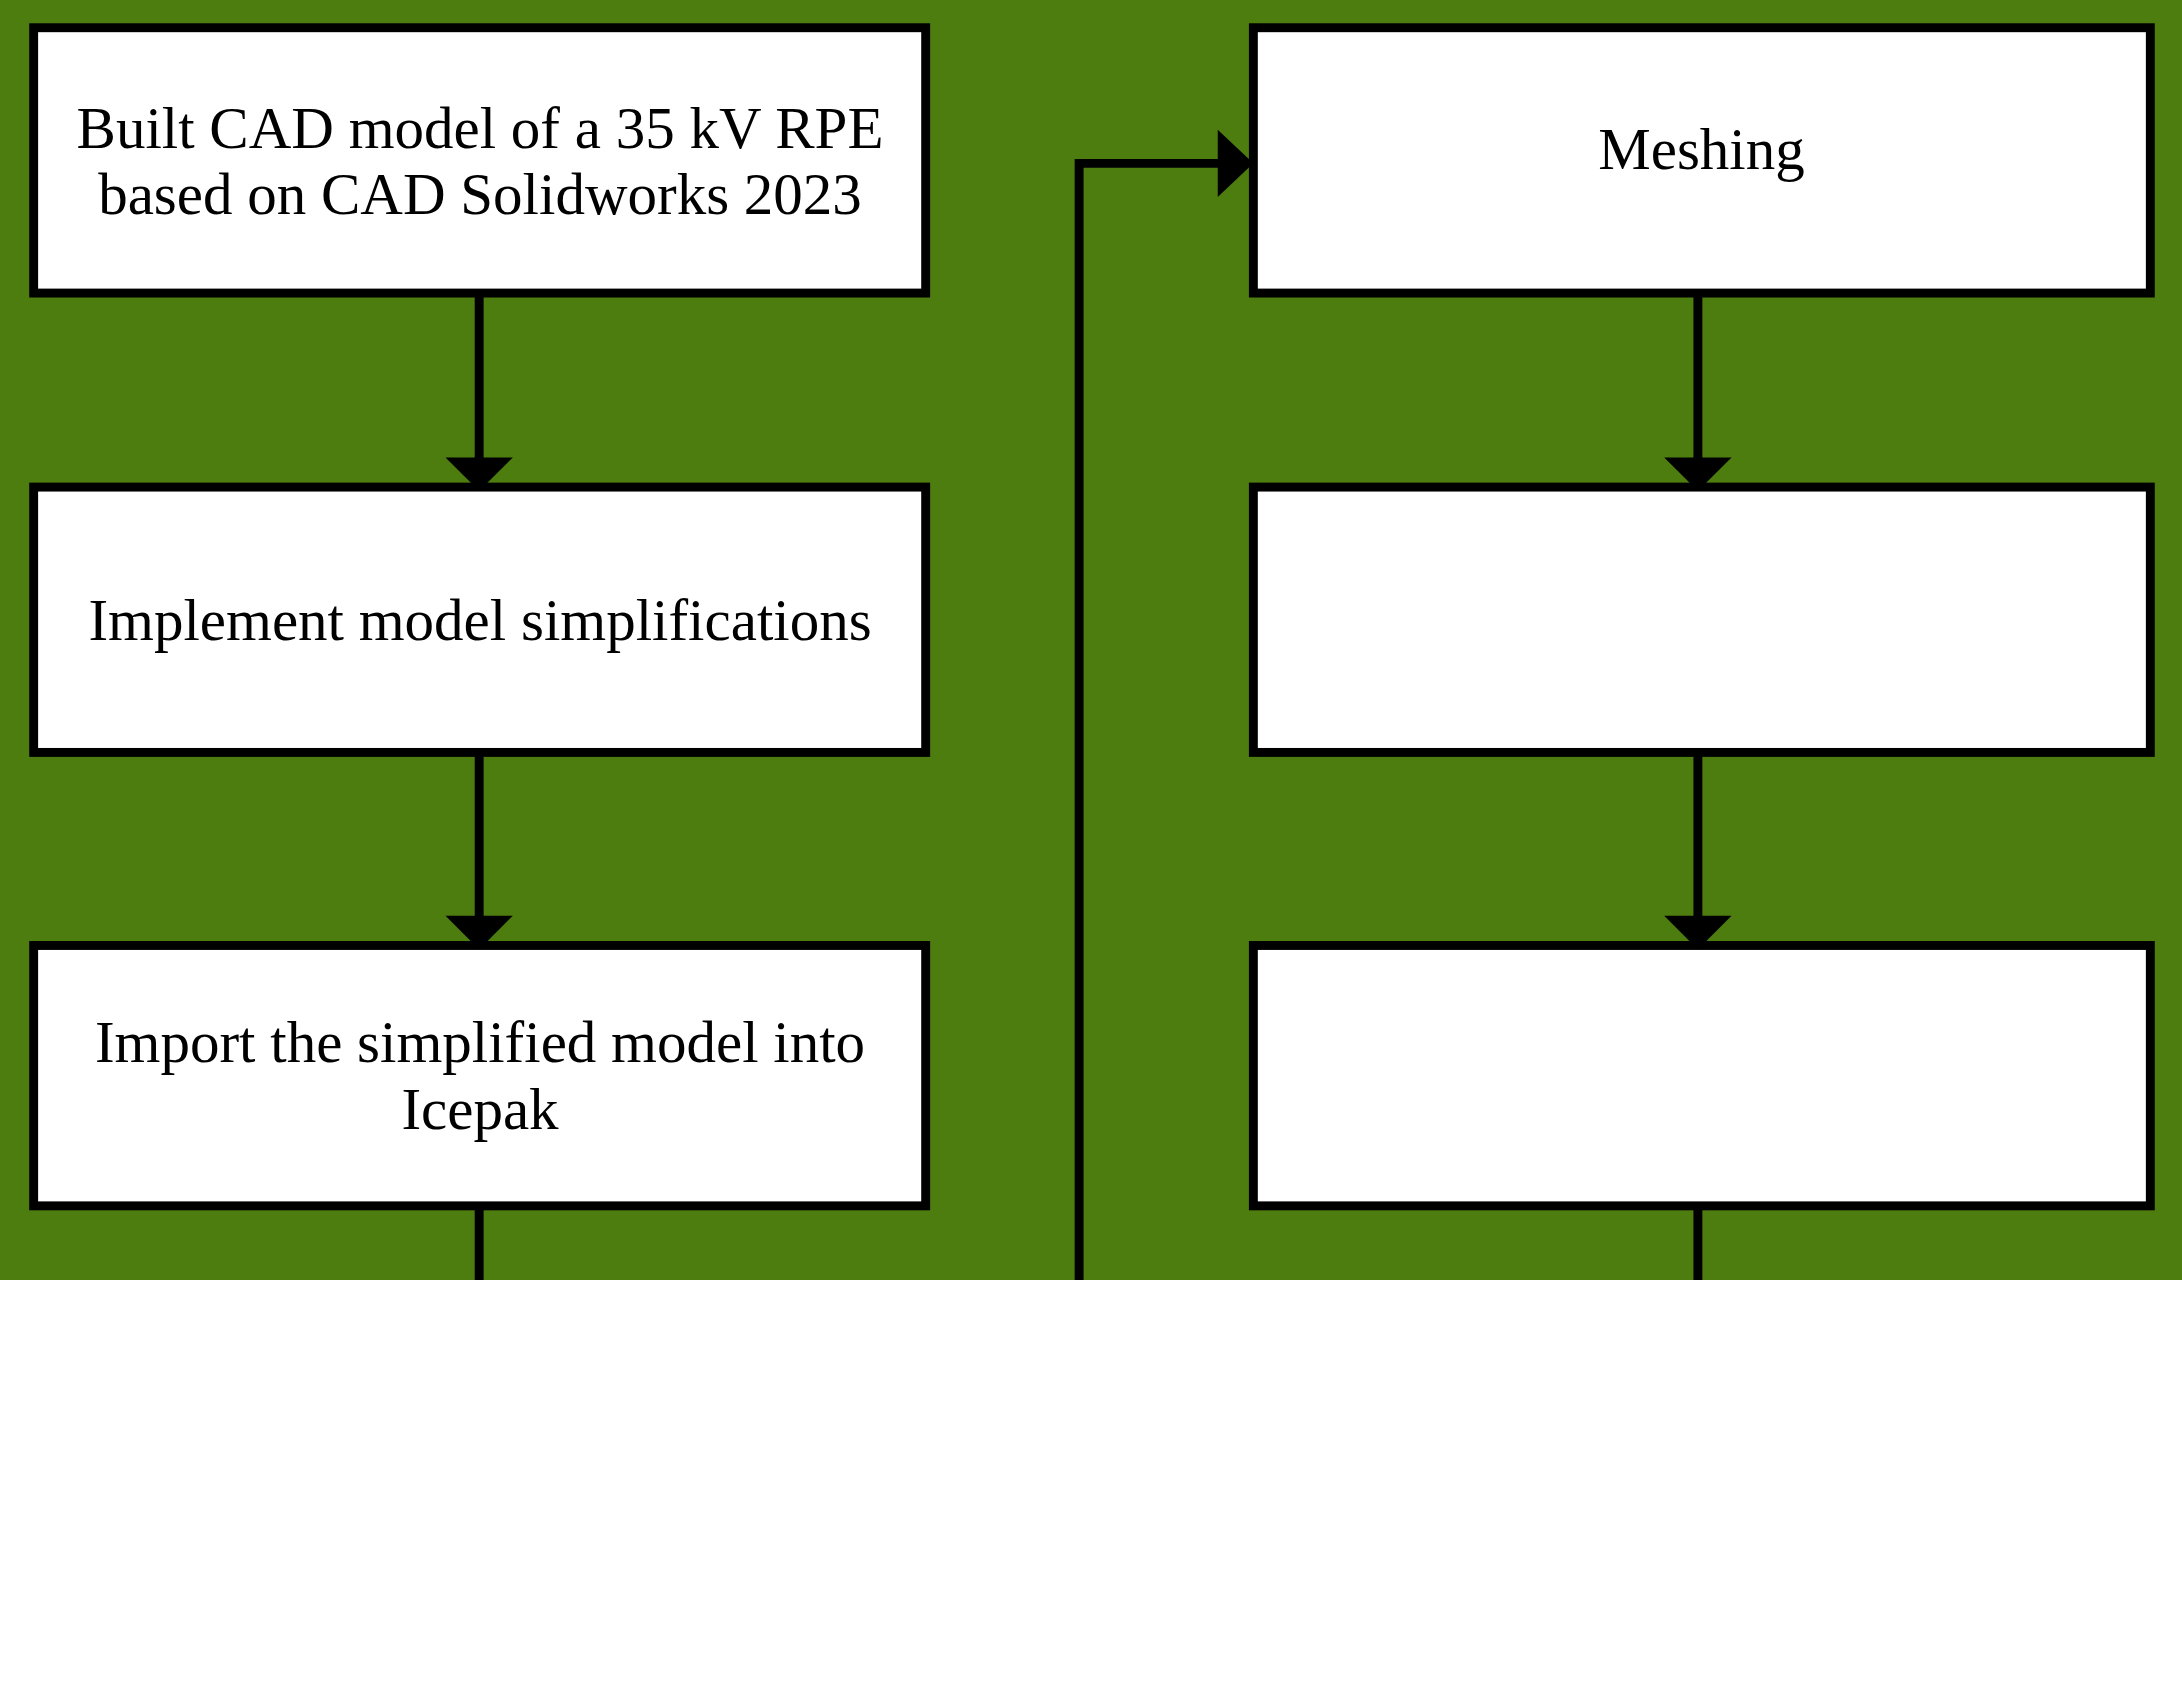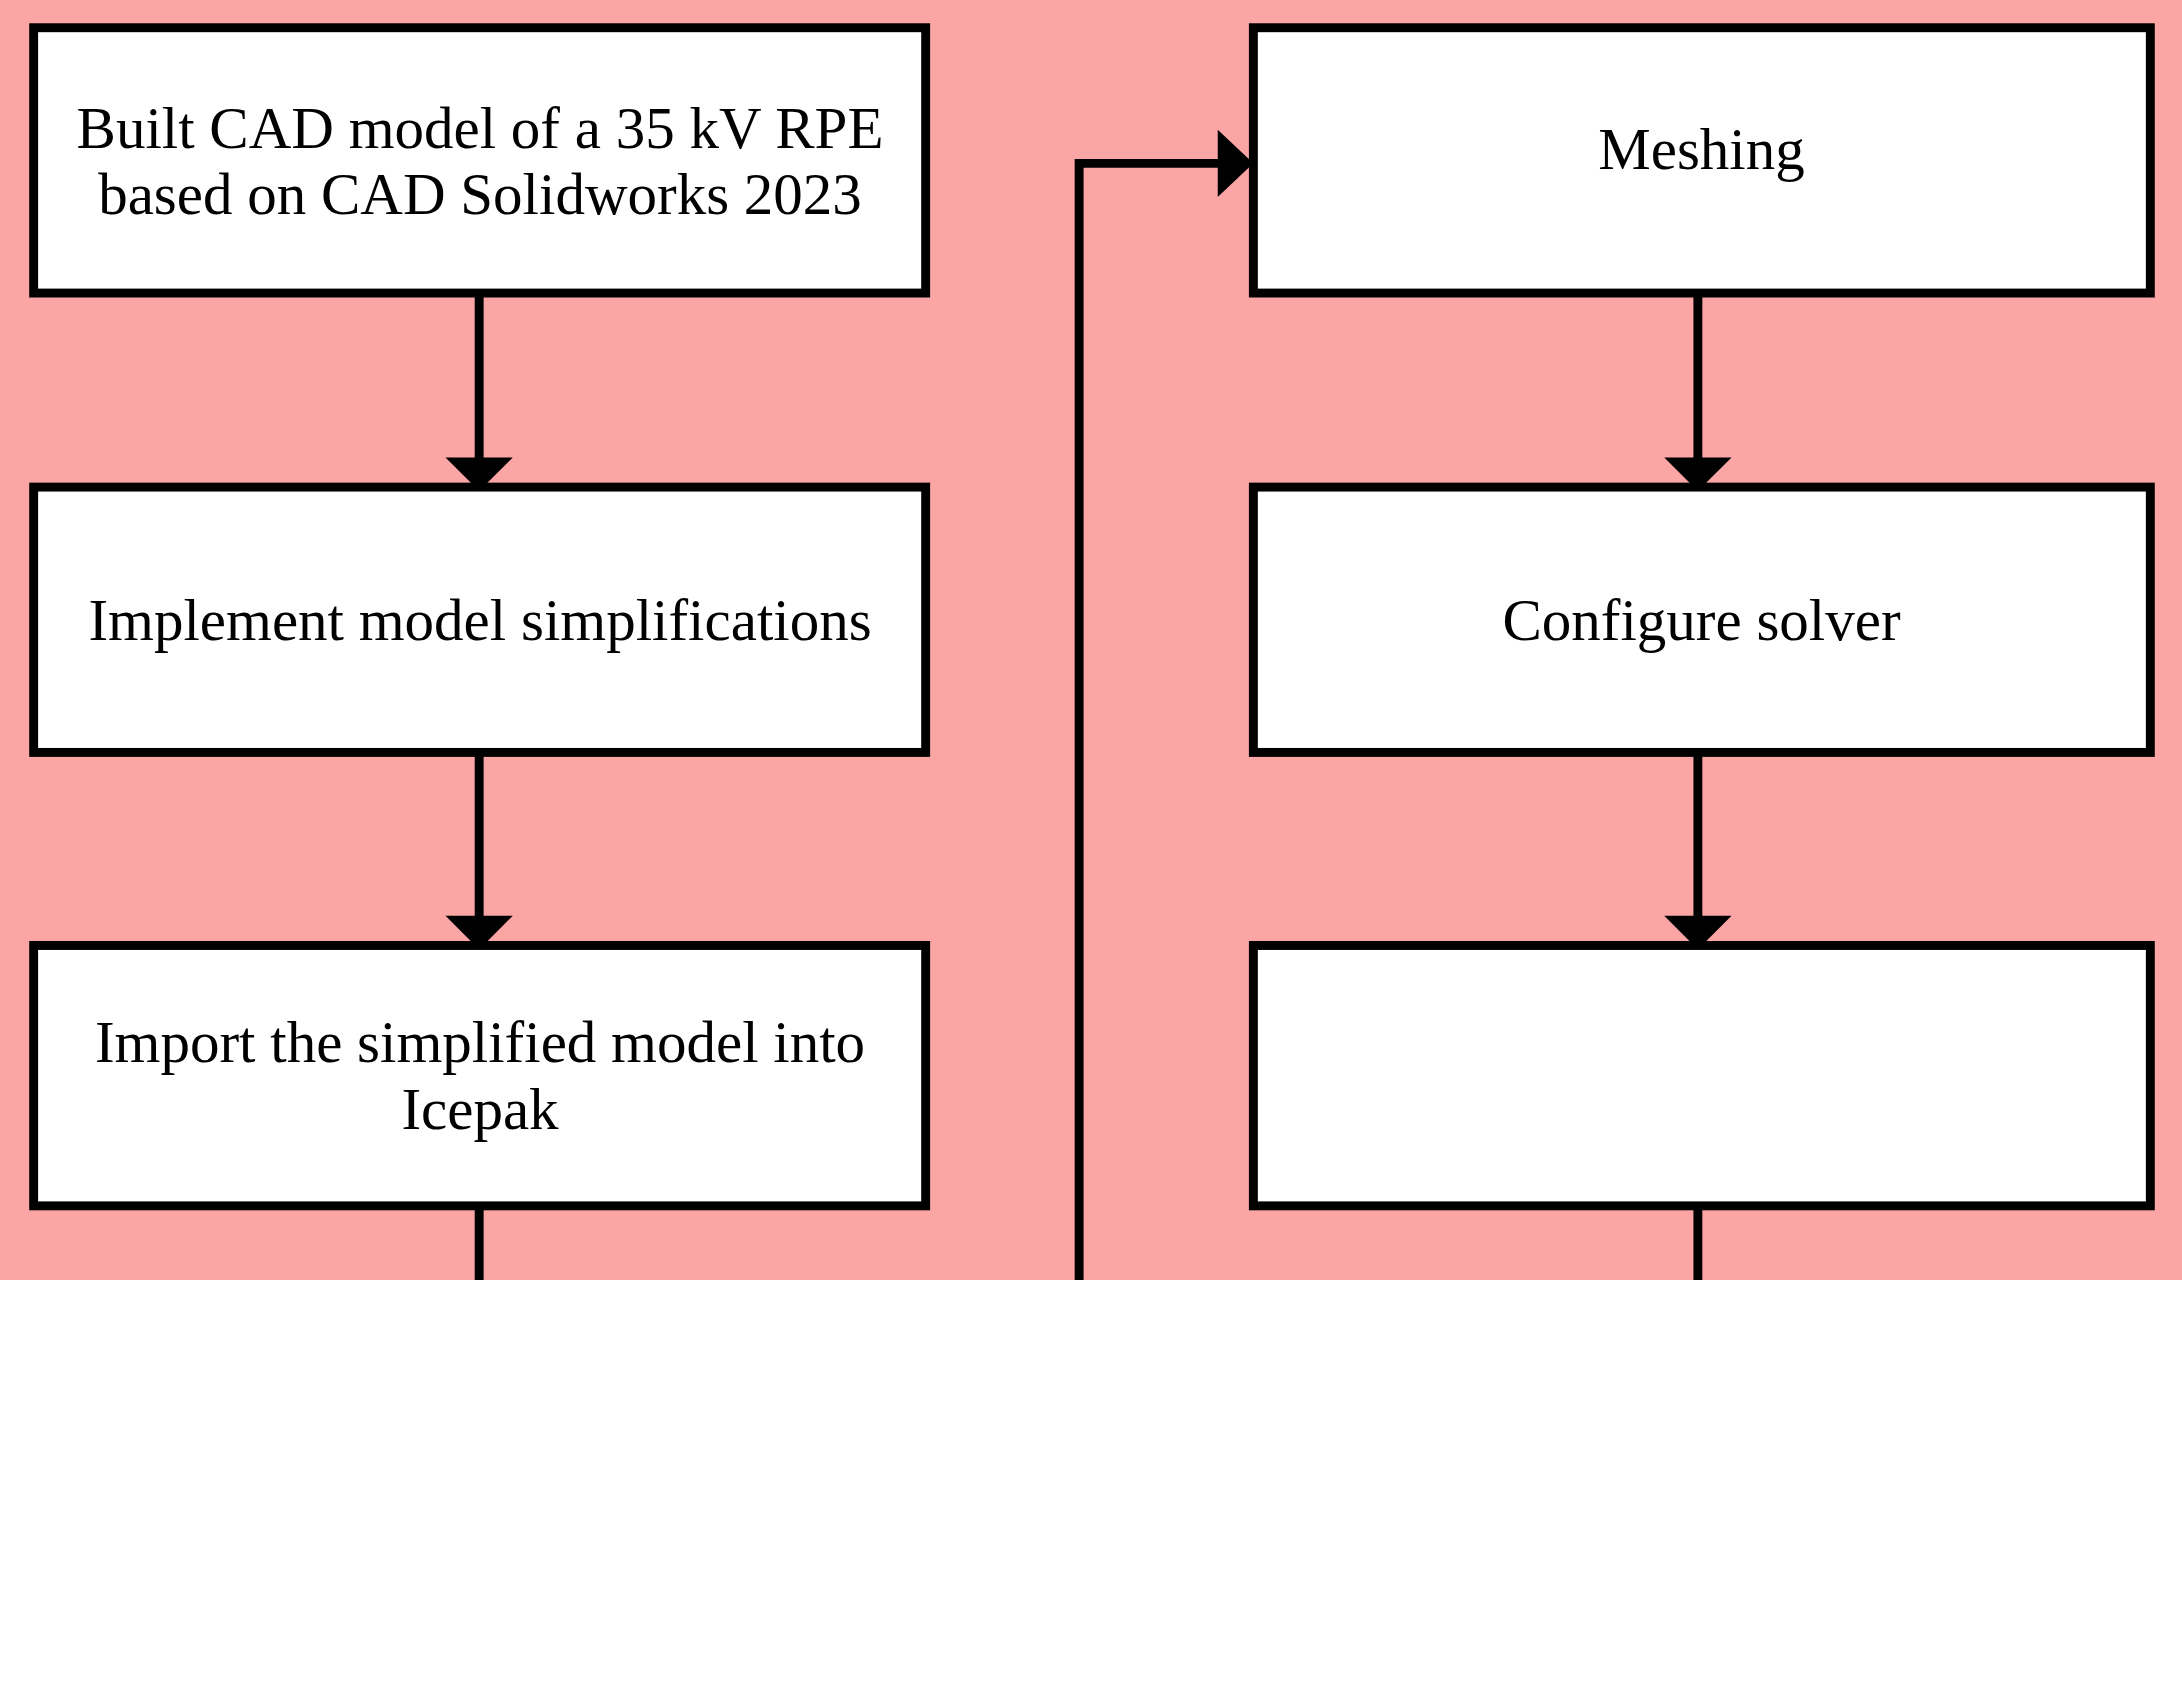--- a/index.html
+++ b/index.html
@@ -4,21 +4,21 @@
 <style>
   html, body {
     margin: 0;
     padding: 0;
     background: #ffffff;
   }
   #page {
     position: relative;
     width: 2182px;
     height: 1280px;
-    background: #fca5a5;
+    background: #4d7c0f;
     overflow: hidden;
     font-family: "Liberation Serif", "DejaVu Serif", serif;
   }
   svg.flow {
     position: absolute;
     top: 0;
     left: 0;
     width: 2182px;
     height: 1688px;
     display: block;
@@ -117,18 +117,17 @@
 based on CAD Solidworks 2023</div>
 
   <div class="node-label" style="left:44px; top:497px; width:872px; height:246px;">Implement model simplifications</div>
 
   <div class="node-label" style="left:44px; top:955px; width:872px; height:241px;">Import the simplified model into
 Icepak</div>
 
 
   <div class="node-label" style="left:1263px; top:26px; width:877px; height:246px;">Meshing</div>
 
-  <div class="node-label" style="left:1263px; top:497px; width:877px; height:246px;">Configure solver</div>
 
 
 
 </div>
 
 
 </body></html>

